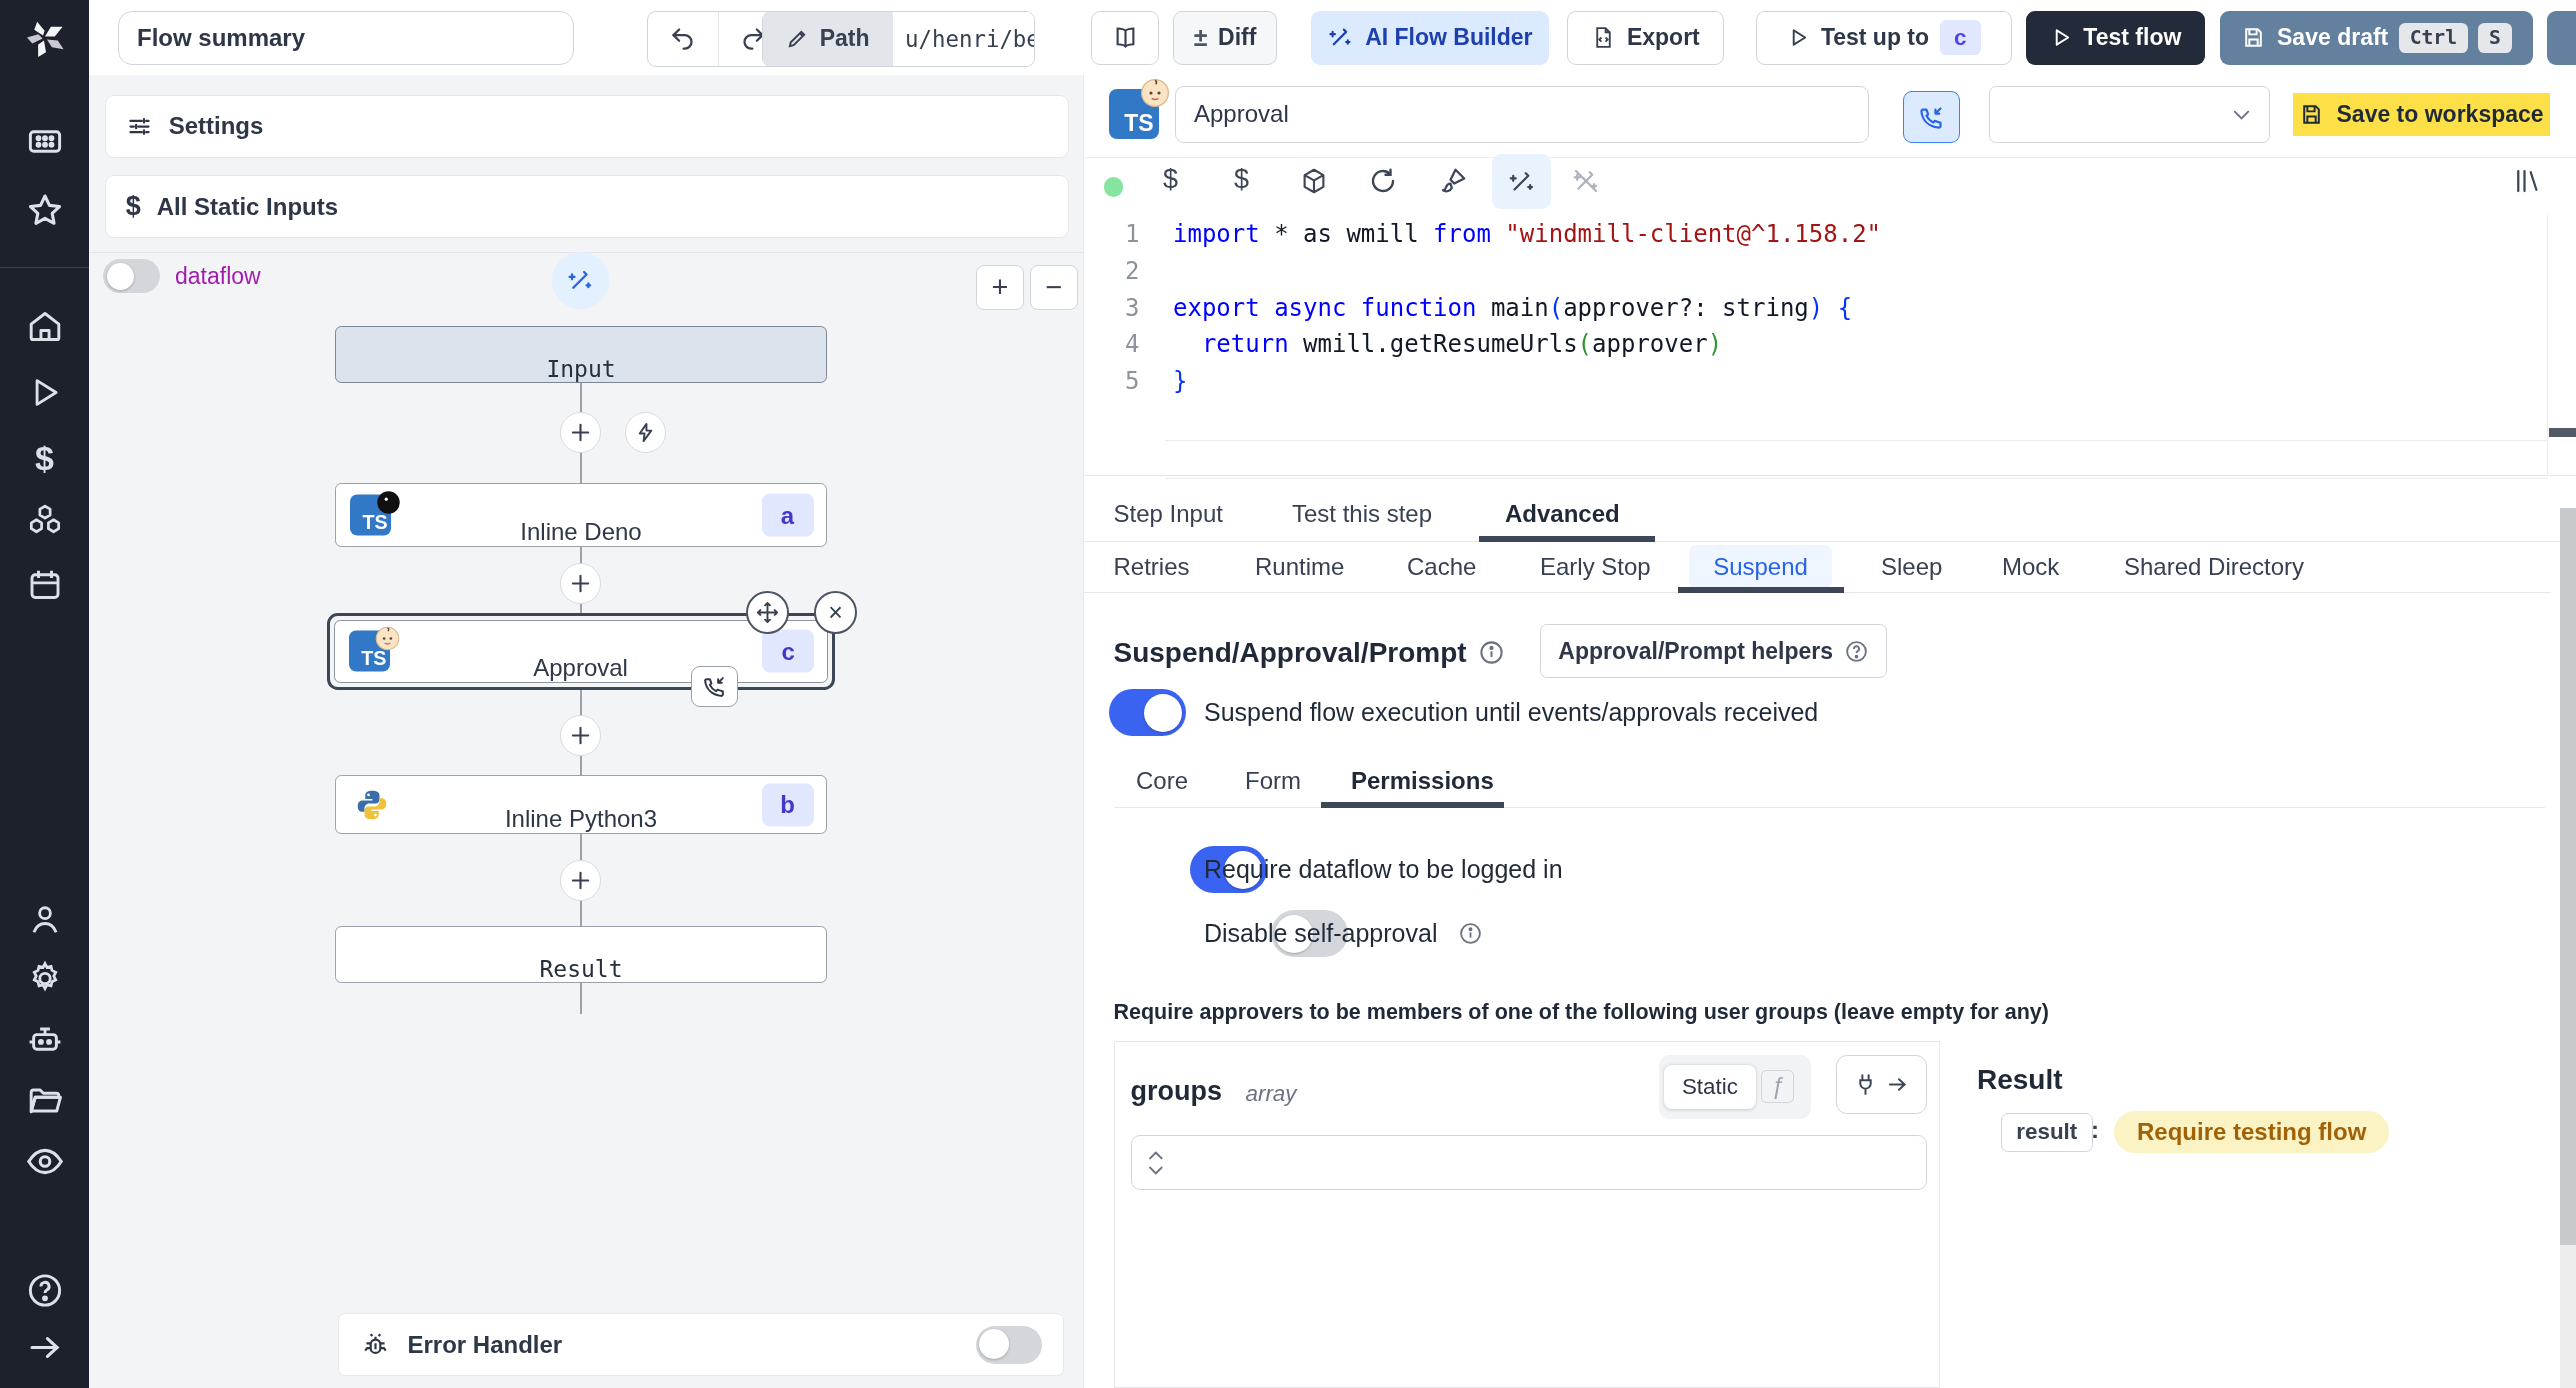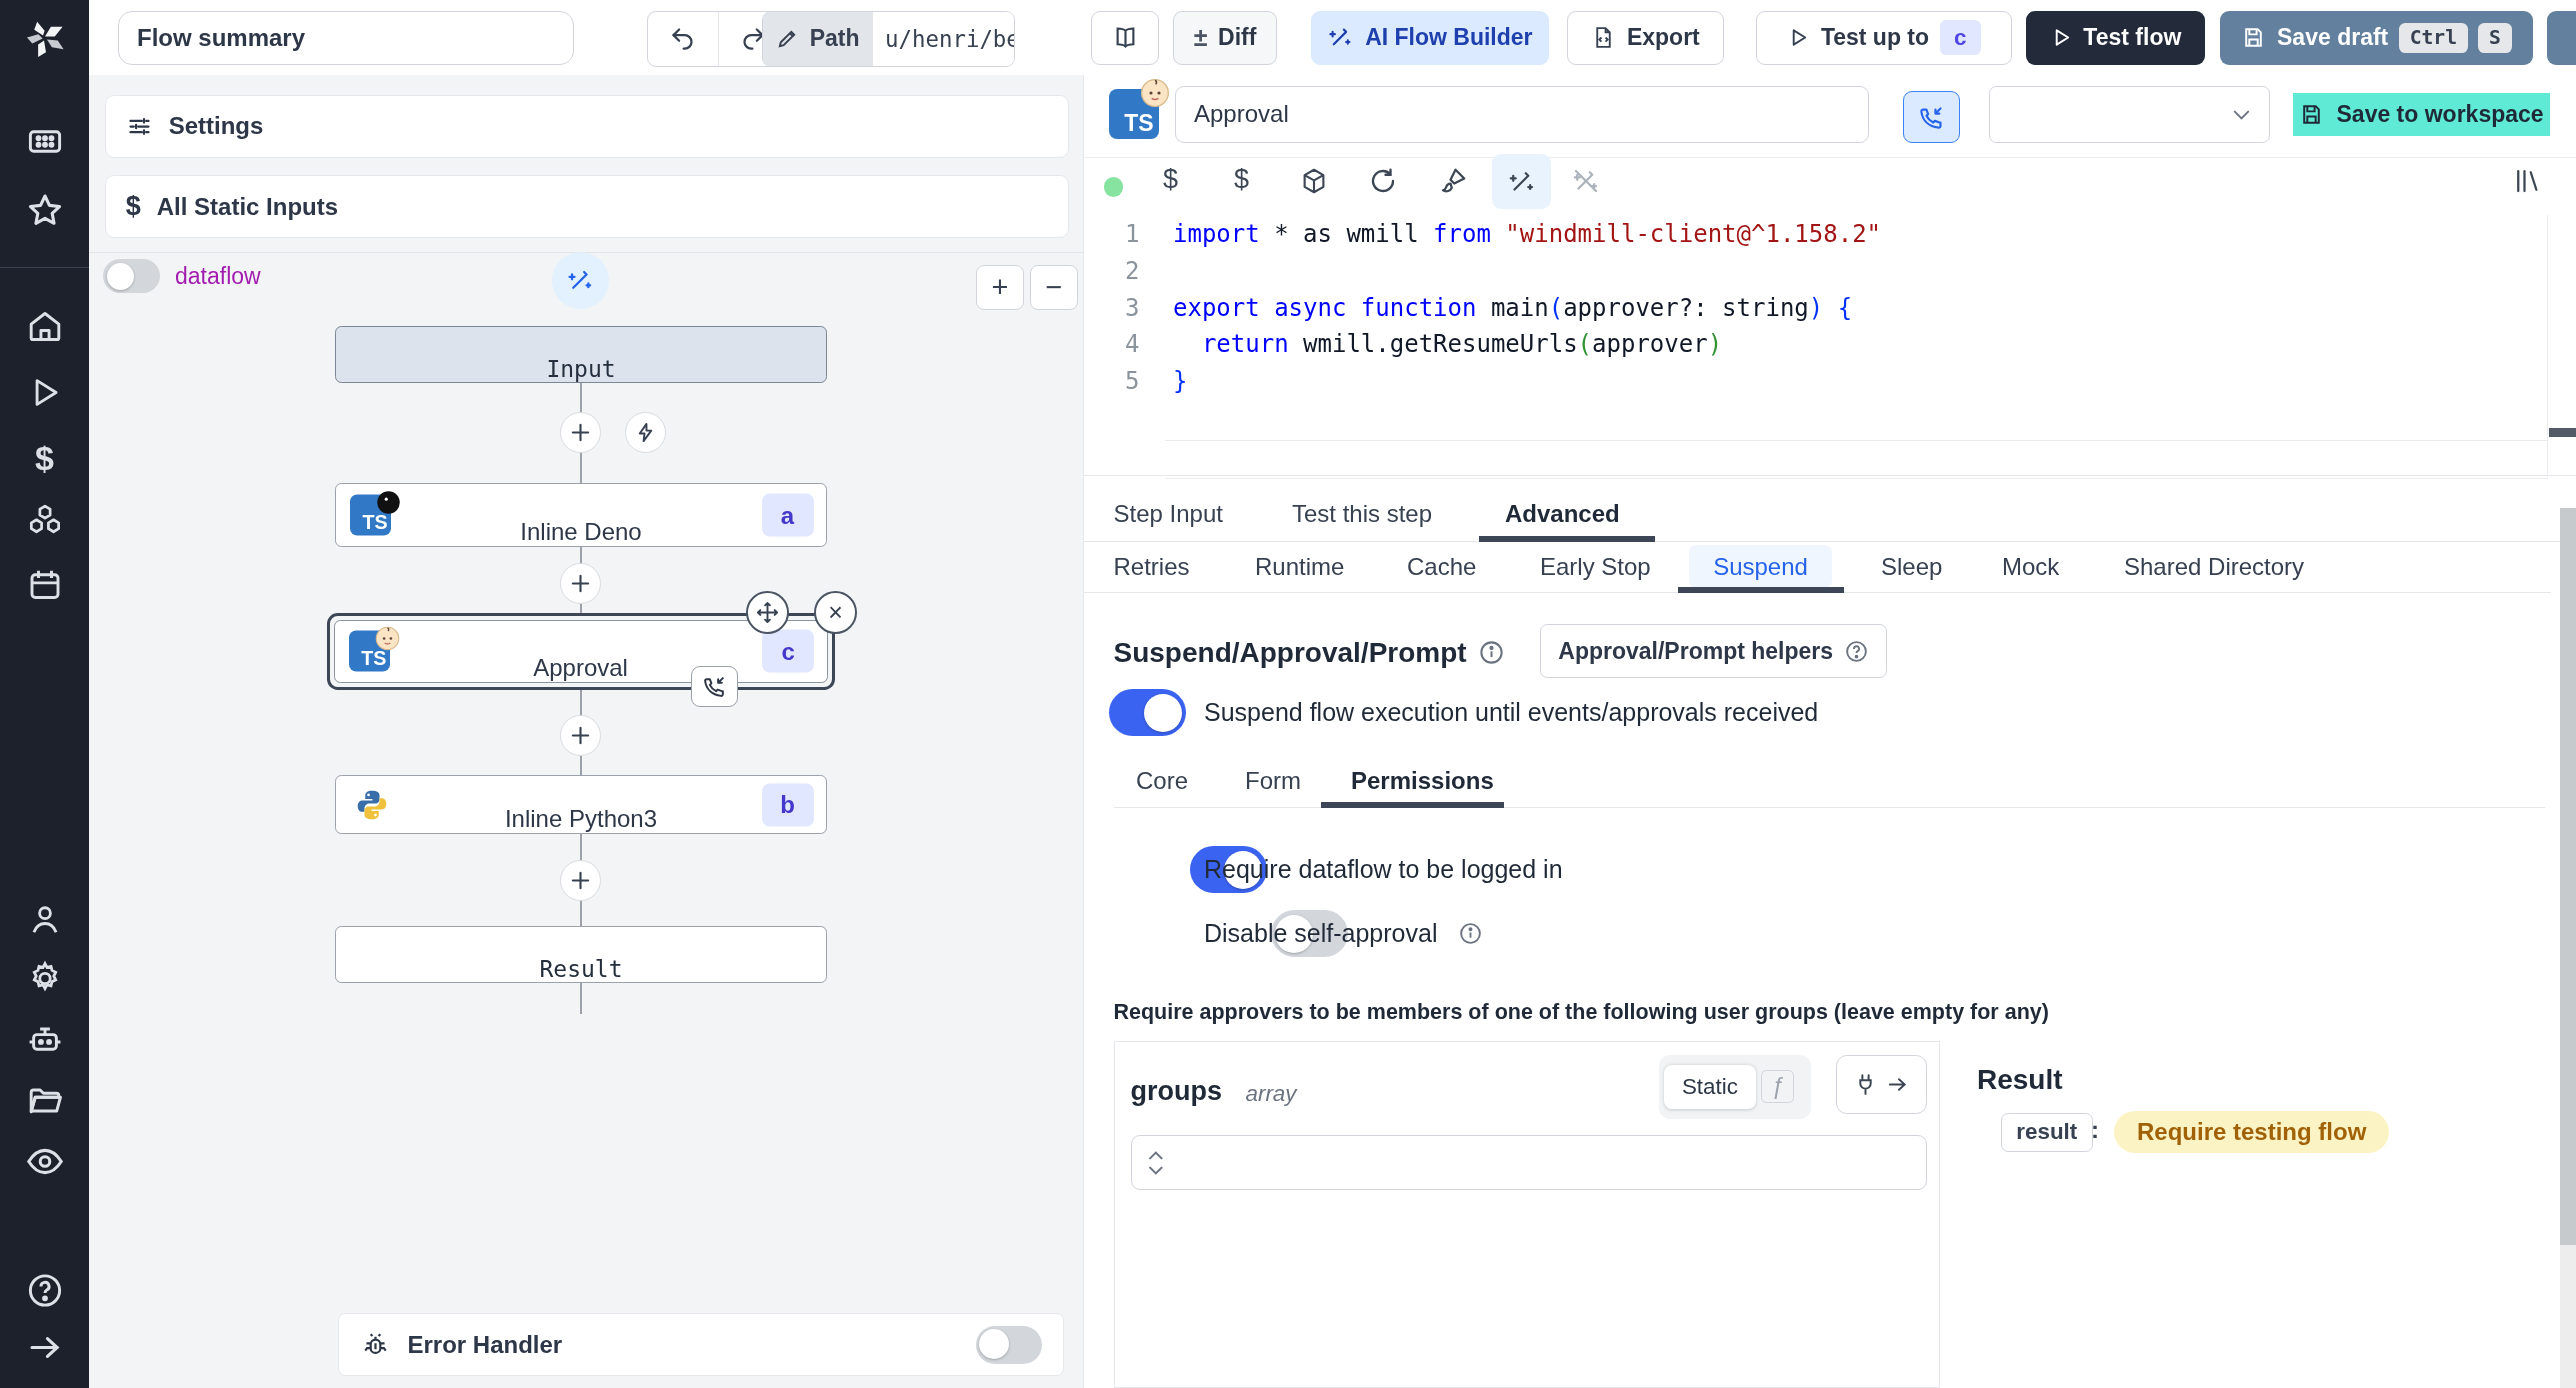--- a/index.html
+++ b/index.html
@@ -150,21 +150,21 @@
           </svg>
       </button>
       <button style="all:unset;flex:1;display:flex;align-items:center;justify-content:center;cursor:pointer">
         <svg width="27" height="27" viewBox="0 0 24 24" fill="none" stroke="#374151" stroke-width="2" stroke-linecap="round" stroke-linejoin="round">
             <path d="M15 14 L20 9 L15 4"></path>
             <path d="M20 9 H10 a6 6 0 0 0 0 12 h1"></path>
           </svg>
       </button>
     </div>
     <div class="abs" style="left:673px;top:10.7px;height:54px;border:0.9px solid #d1d5db;border-radius:9px;overflow:hidden;display:flex;align-items:stretch">
-      <div style="display:flex;align-items:center;gap:10.7px;background:#e2e5e9;padding:0 13px;font-size:23px;font-weight:700;color:#374151">
+      <div style="display:flex;align-items:center;gap:10.7px;background:#e2e5e9;padding:0 23px;font-size:23px;font-weight:700;color:#374151">
         <svg width="23" height="23" viewBox="0 0 24 24" fill="none" stroke="#374151" stroke-width="2">
             <path d="M4 20 l1-4 L16 5 l3 3 L8 19 Z M14.5 6.5 l3 3"></path>
           </svg>
         <span>Path</span>
       </div>
       <div style="display:flex;align-items:center;background:#fff;padding:0 12.5px;font-family:'DejaVu Sans Mono',monospace;font-size:22.4px;color:#374151;width:116px;overflow:hidden;white-space:nowrap">u/henri/bes</div>
     </div>
     <button class="tbtn" style="left:1002px;width:68px;cursor:pointer">
       <svg width="27" height="27" viewBox="0 0 24 24" fill="none" stroke="#374151" stroke-width="1.9">
           <path d="M12 6 C10.5 4.5 8 4 5 4 V18 c3 0 5.5 .5 7 2 c1.5 -1.5 4 -2 7 -2 V4 c-3 0 -5.5 .5 -7 2 Z M12 6 V20"></path>
@@ -351,21 +351,21 @@
       <svg width="27" height="27" viewBox="0 0 24 24" fill="none" stroke="#2563eb" stroke-width="1.9" stroke-linecap="round" stroke-linejoin="round">
           <path d="M20 16.5 v3 a1.5 1.5 0 0 1 -1.7 1.5 C9.5 20 4 14.5 3 6.7 A1.5 1.5 0 0 1 4.5 5 h3 L9 9 7.5 10.5 a13 13 0 0 0 6 6 L15 15 l4 1.5 Z"></path>
           <path d="M20 4 l-4.5 4.5 M15.5 5 v3.5 H19"></path>
         </svg>
     </button>
     <div class="abs chip" style="left:905px;top:10.7px;width:281px;height:57px;display:flex;align-items:center;justify-content:flex-end;padding:0 16px;box-sizing:border-box;cursor:pointer">
       <svg width="23" height="23" viewBox="0 0 24 24" fill="none" stroke="#6b7280" stroke-width="2" stroke-linecap="round">
           <path d="M5 9 L12 16 L19 9"></path>
         </svg>
     </div>
-    <button class="abs" style="left:1209px;top:18px;height:43px;display:flex;align-items:center;gap:12.5px;border:none;background:#5eead4;font-size:23px;font-weight:700;color:#1f2937;cursor:pointer">
+    <button class="abs" style="left:1209px;top:18px;height:43px;display:flex;align-items:center;gap:12.5px;border:none;background:#fde047;font-size:23px;font-weight:700;color:#1f2937;cursor:pointer">
       <svg width="25" height="25" viewBox="0 0 24 24" fill="none" stroke="#1f2937" stroke-width="1.9">
           <path d="M5 4 h11 l3 3 v13 H5 Z"></path>
           <path d="M8 4 v5 h7 V4 M8 20 v-6 h8 v6"></path>
         </svg>
       <span>Save to workspace</span>
     </button>
     <div class="abs" style="left:0;top:82px;width:1492px;height:0.9px;background:#eceef1"></div>
 
     
     <div class="abs" style="left:19.7px;top:102px;width:19.7px;height:19.7px;border-radius:50%;background:#86e3a0"></div>

